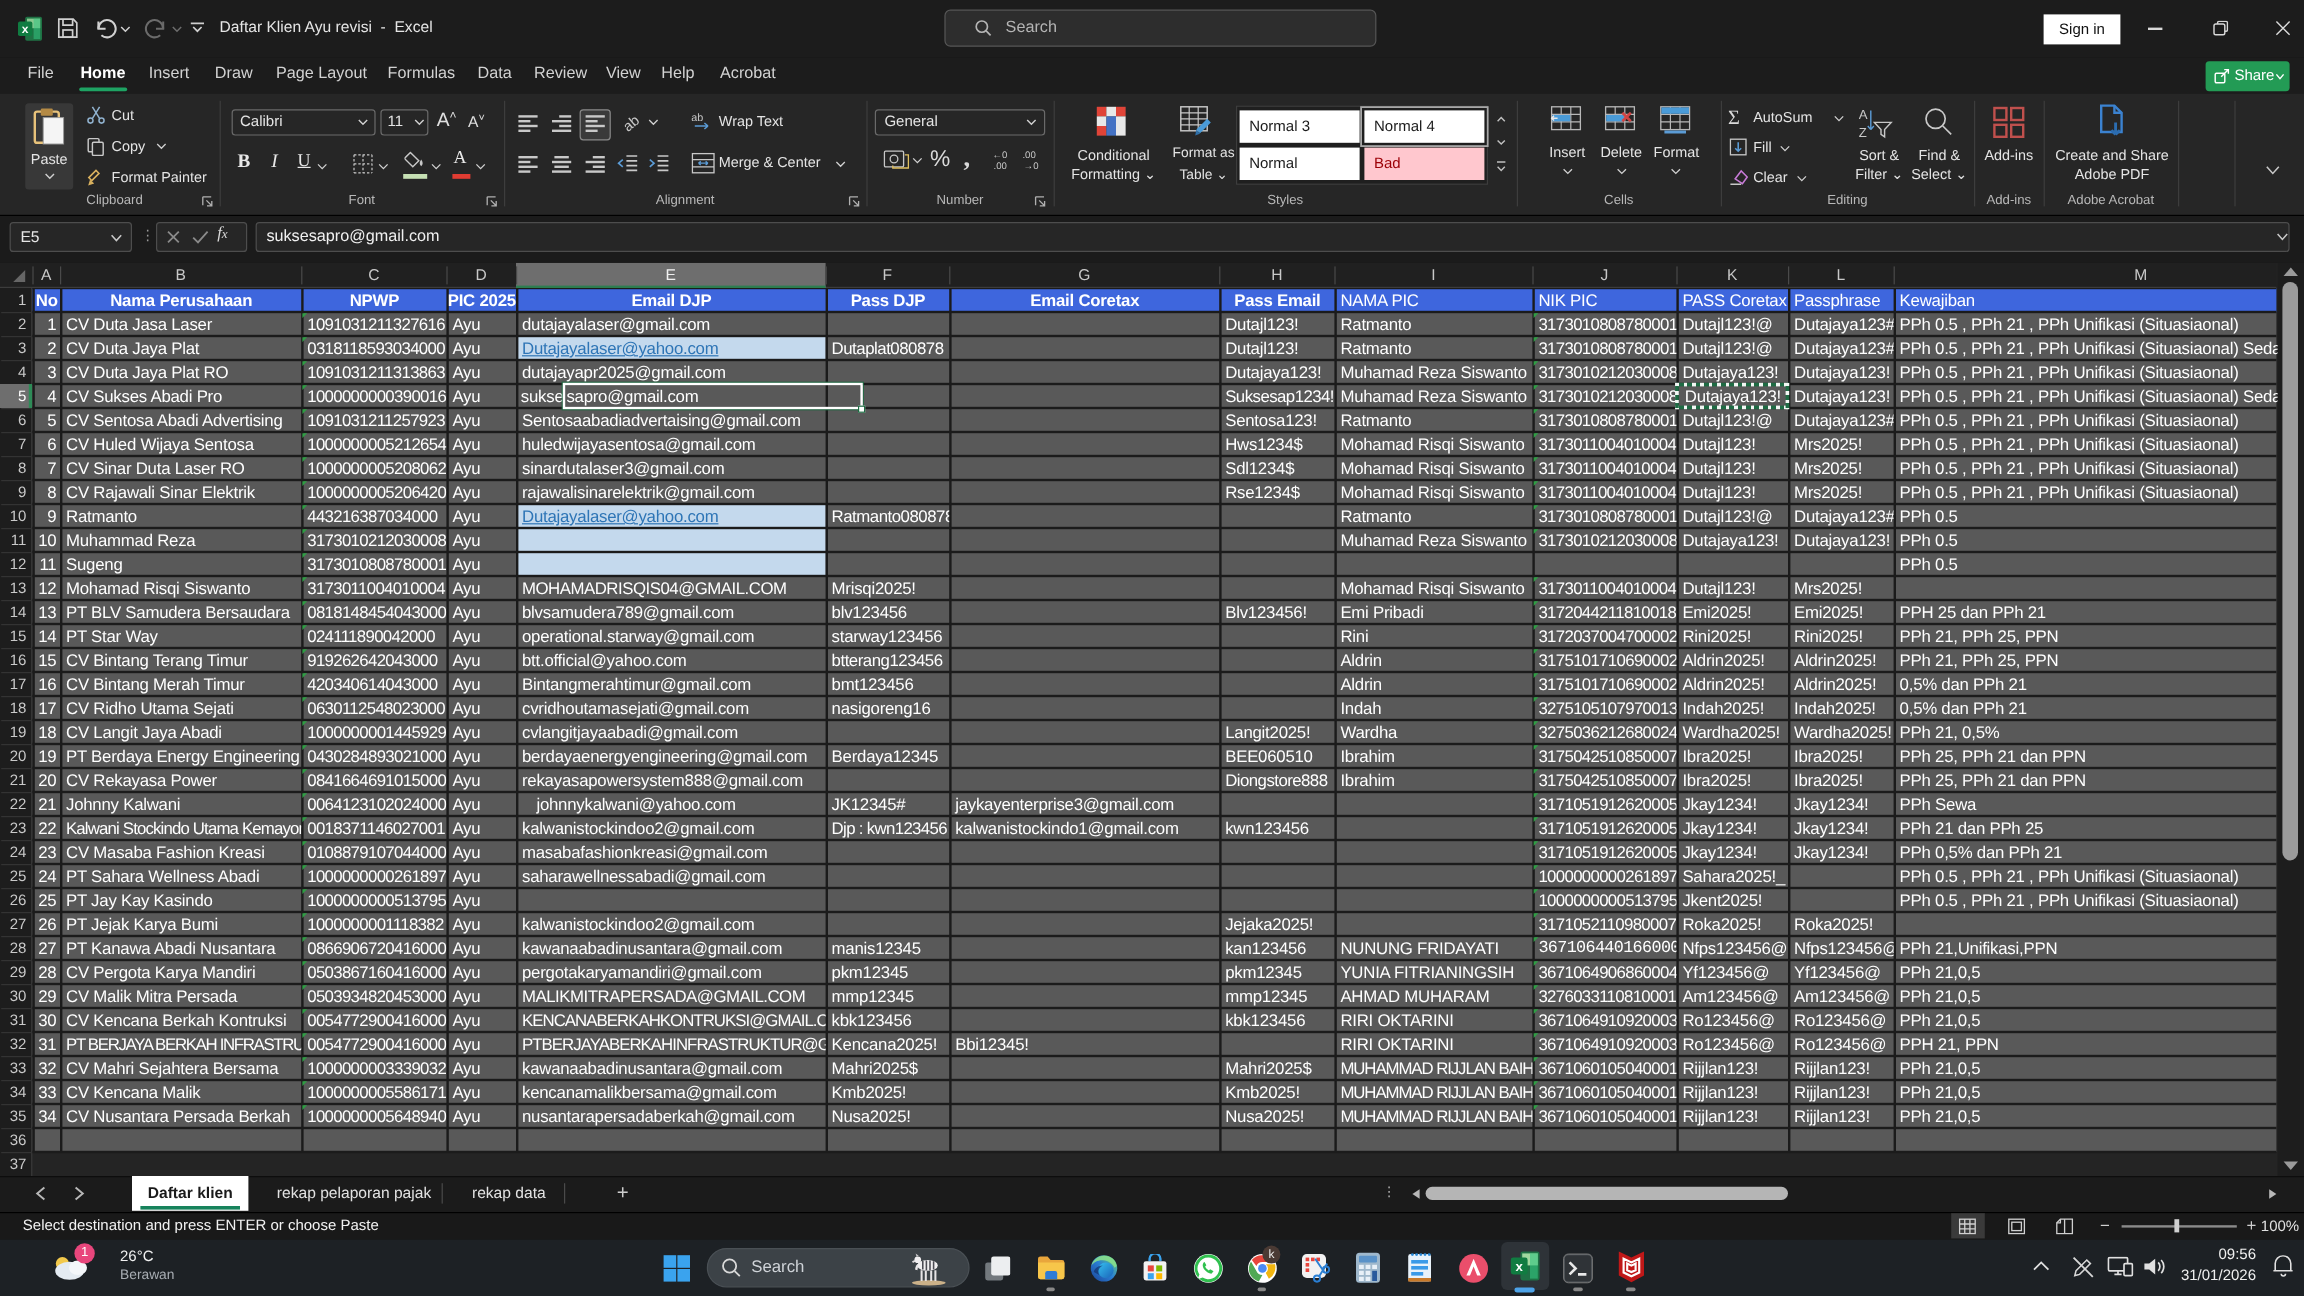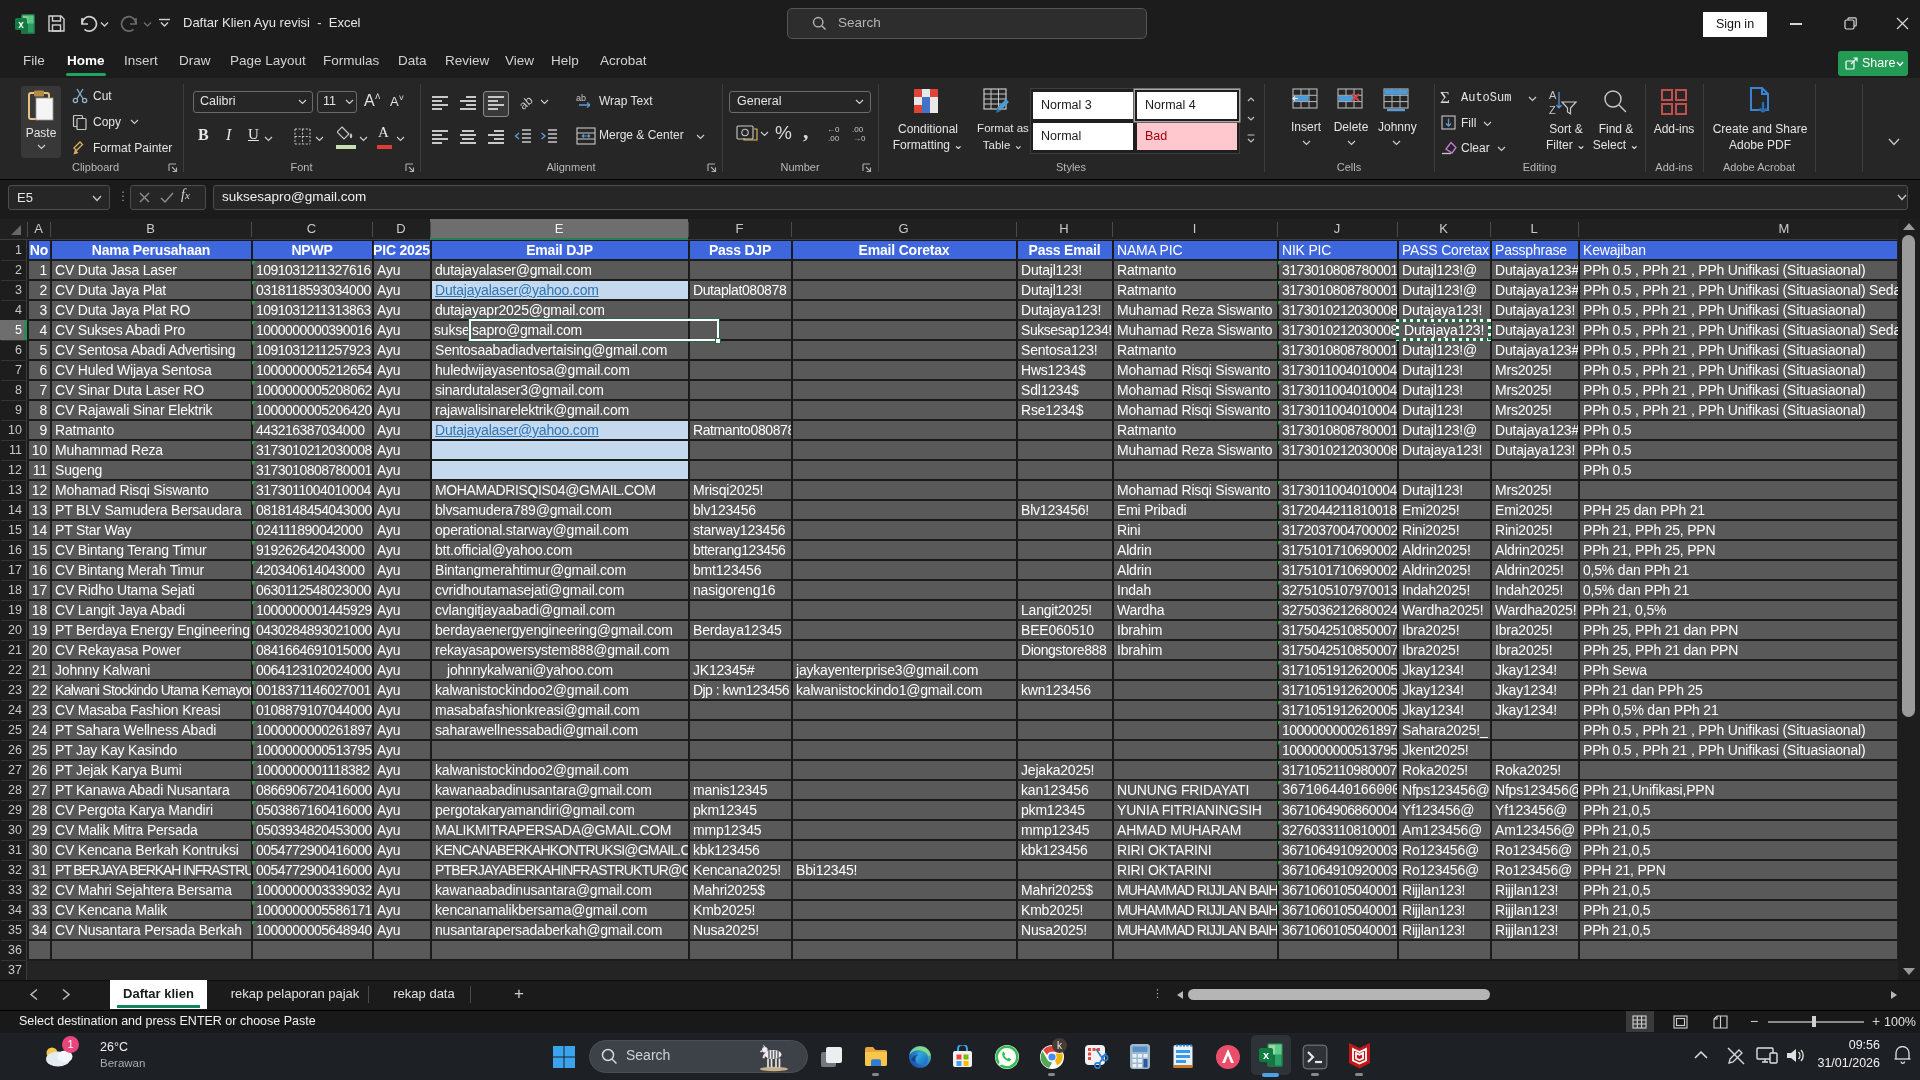--- a/index.html
+++ b/index.html
@@ -315,26 +315,26 @@
     <path d="M4 22 H22" stroke="#5b9bd5" stroke-width="2.5"></path>
   </svg>
 <div class="rib-lbl" style="left:1288px;top:120px;width:36px;color:#e4e4e4;font-size:12px;">Insert</div>
 <svg class="abs" style="left:1302px;top:140px;" width="9" height="6" viewBox="0 0 9 6" fill="none" stroke="#d0d0d0" stroke-width="1.1">
     <path d="M1 1 L4.5 4.5 L8 1"></path>
   </svg>
 <div class="rib-lbl" style="left:1333px;top:120px;width:36px;color:#e4e4e4;font-size:12px;">Delete</div>
 <svg class="abs" style="left:1347px;top:140px;" width="9" height="6" viewBox="0 0 9 6" fill="none" stroke="#d0d0d0" stroke-width="1.1">
     <path d="M1 1 L4.5 4.5 L8 1"></path>
   </svg>
-<div class="rib-lbl" style="left:1378px;top:120px;width:36px;color:#e4e4e4;font-size:12px;">Johnny</div>
+<div class="rib-lbl" style="left:1378px;top:120px;width:36px;color:#e4e4e4;font-size:12px;">Format</div>
 <svg class="abs" style="left:1392px;top:140px;" width="9" height="6" viewBox="0 0 9 6" fill="none" stroke="#d0d0d0" stroke-width="1.1">
     <path d="M1 1 L4.5 4.5 L8 1"></path>
   </svg>
 <div class="abs" style="left:1440px;top:88px;font-size:17px;color:#dadada;font-family:'Liberation Serif',serif;">Σ</div>
-<div class="rib-txt" style="left:1461px;top:91px;font-family:Liberation Mono, monospace;">AutoSum</div>
+<div class="rib-txt" style="left:1461px;top:91px;">AutoSum</div>
 <svg class="abs" style="left:1528px;top:96px;" width="9" height="6" viewBox="0 0 9 6" fill="none" stroke="#d0d0d0" stroke-width="1.1">
     <path d="M1 1 L4.5 4.5 L8 1"></path>
   </svg>
 <svg class="abs" style="left:1441px;top:115px;" width="15" height="15" viewBox="0 0 15 15" fill="none" stroke="#c8c8c8" stroke-width="1.1">
 <rect x="1" y="1" width="13" height="13"></rect>
     <path d="M7.5 3.5 V11 M5 8.5 L7.5 11 L10 8.5" stroke="#5b9bd5" stroke-width="1.3"></path>
 </svg>
 <div class="rib-txt" style="left:1461px;top:116px;">Fill</div>
 <svg class="abs" style="left:1483px;top:121px;" width="9" height="6" viewBox="0 0 9 6" fill="none" stroke="#d0d0d0" stroke-width="1.1">
     <path d="M1 1 L4.5 4.5 L8 1"></path>

